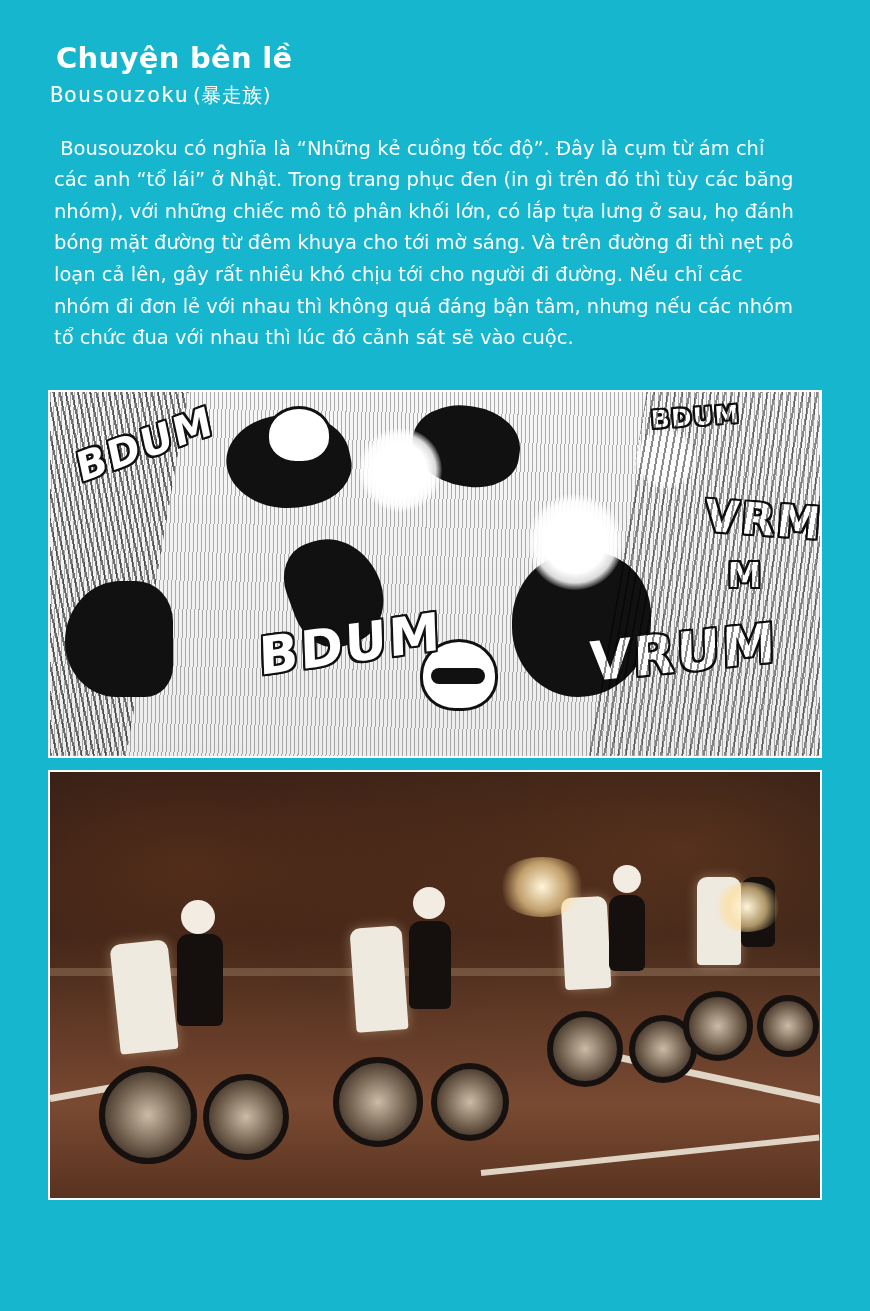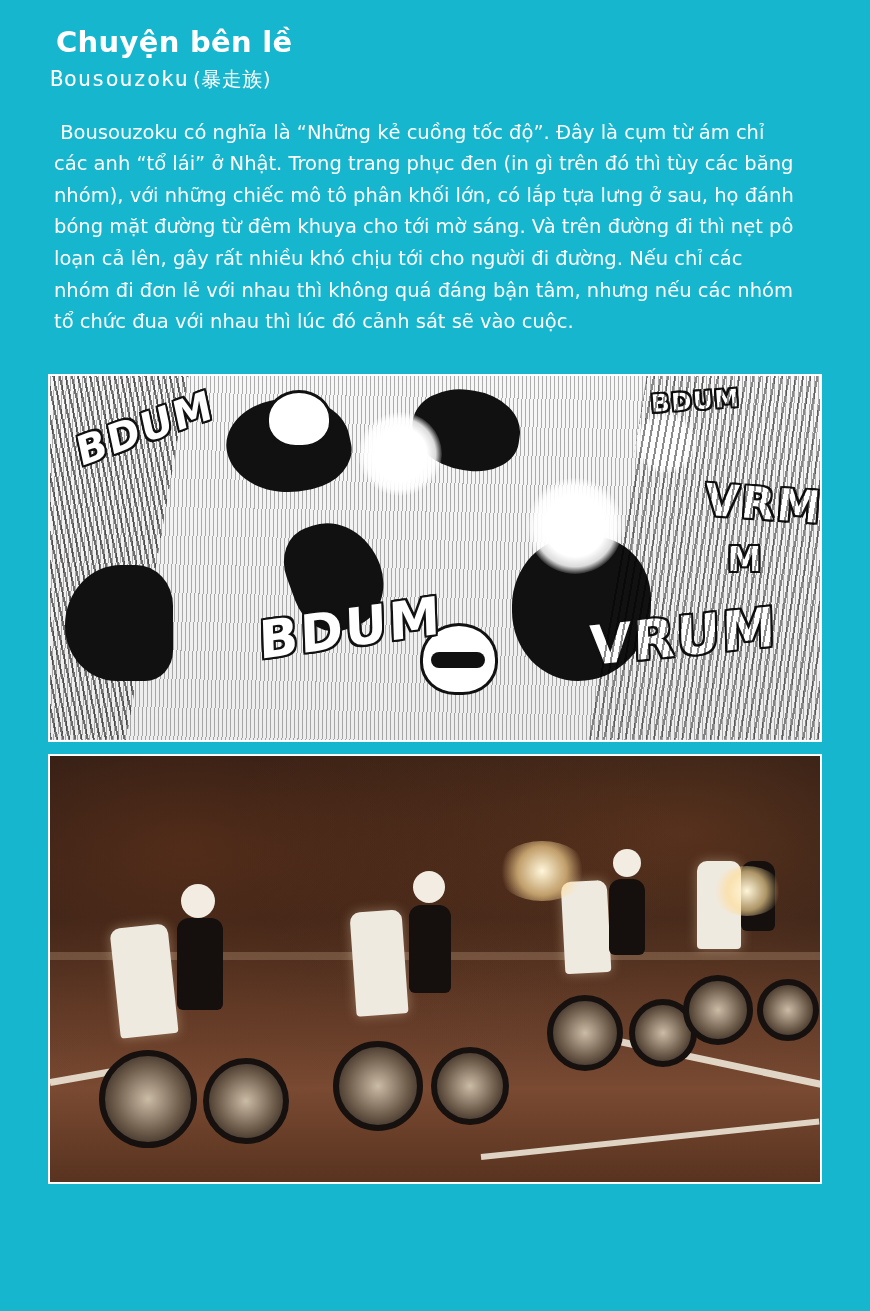--- a/index.html
+++ b/index.html
@@ -16,21 +16,21 @@
   }
   .page {
     width: 870px;
     height: 1311px;
     position: relative;
     box-sizing: border-box;
     padding: 0 48px;
   }
   
   .heading-block {
-    padding-top: 24px;
+    padding-top: 40px;
   }
   .title-main {
     font-family: "DejaVu Sans", sans-serif;
     font-size: 29px;
     font-weight: bold;
     color: #ffffff;
     letter-spacing: 0.3px;
     margin-left: 8px;
     line-height: 1.25;
   }

